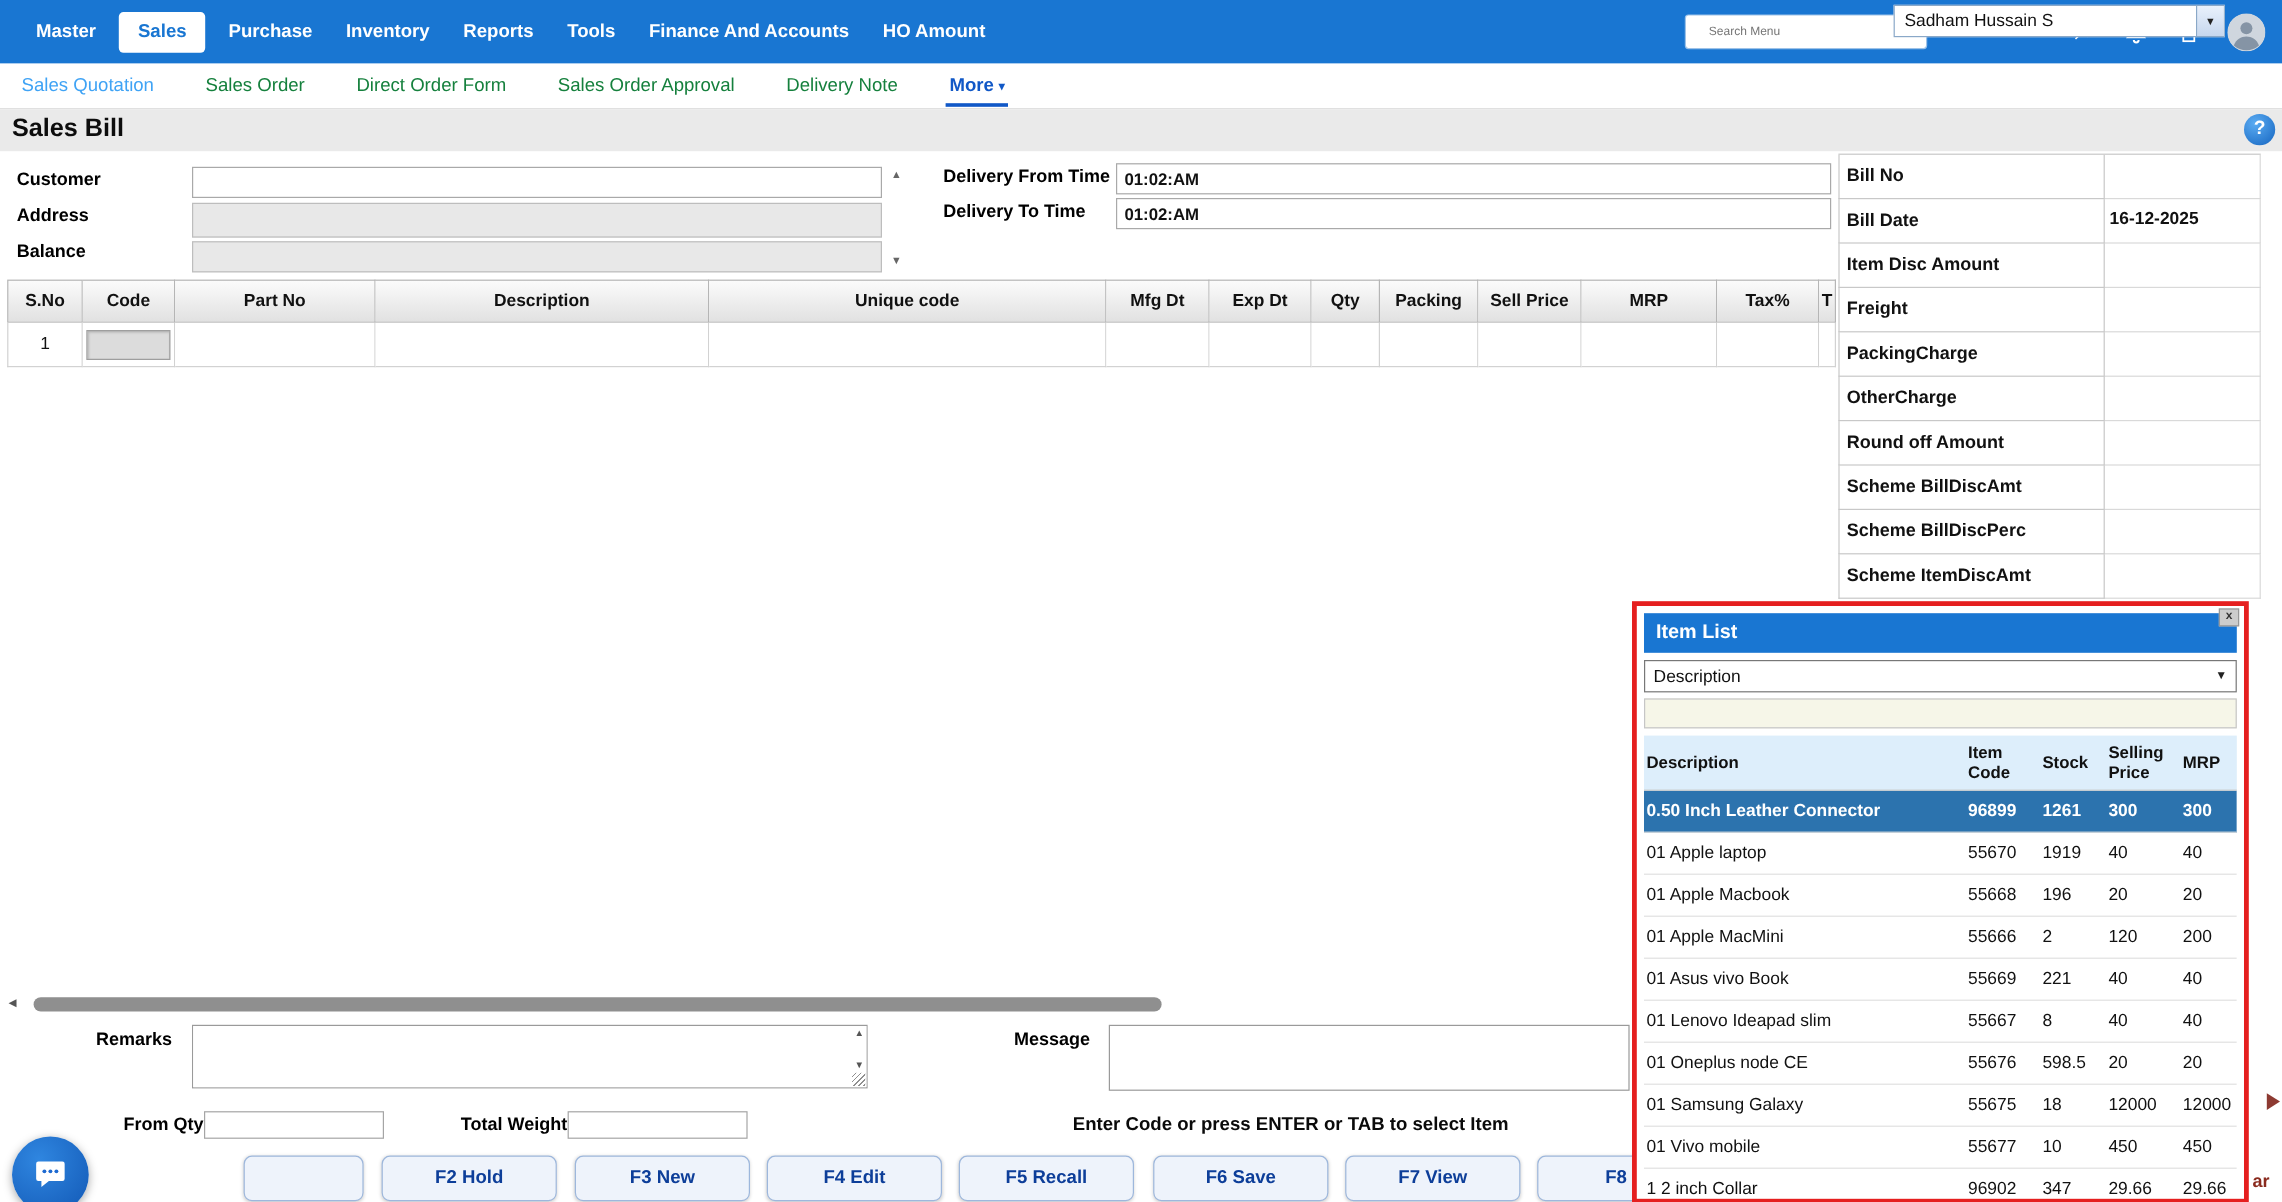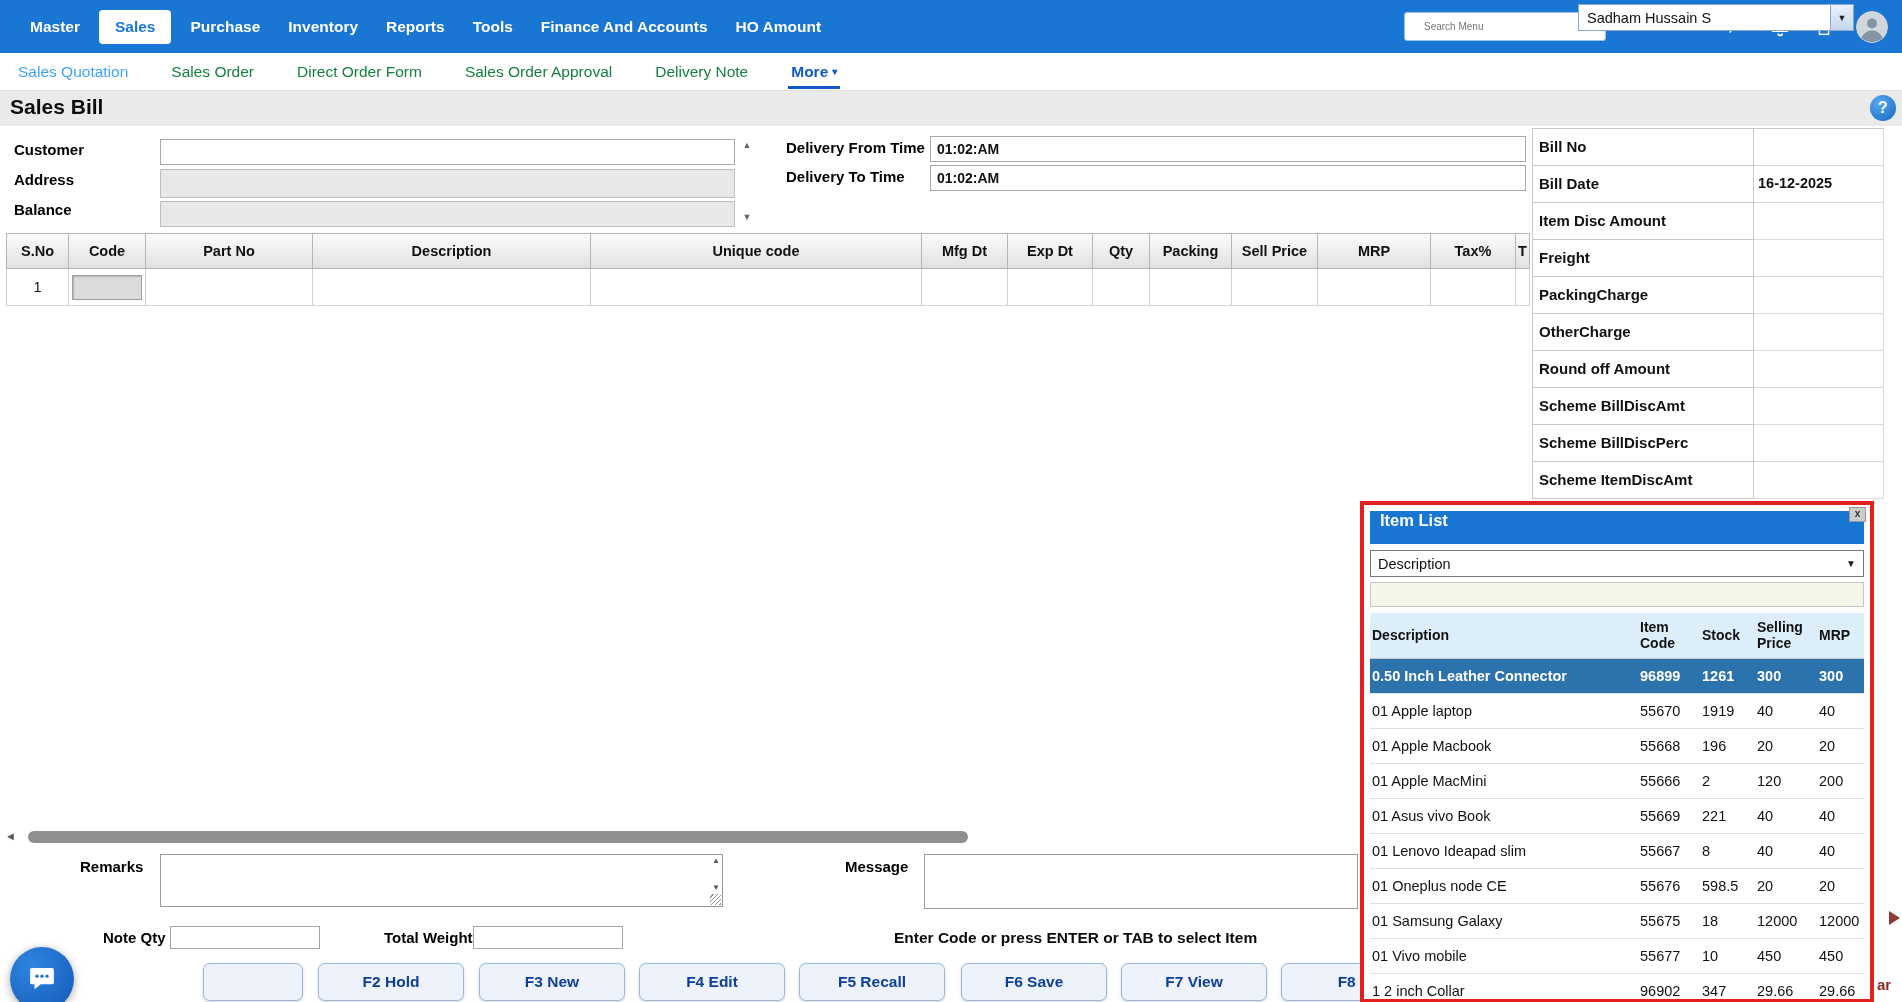--- a/index.html
+++ b/index.html
@@ -80,21 +80,21 @@
   
   .fkey-bar { position:absolute; left:0; top:963px; width:100%; height:39px; }
   .fkey { position:absolute; top:0; height:38px; background:#eef3fb; border:1px solid #9db7dc; border-radius:7px; color:#0d3e99; font-weight:bold; font-size:15.5px; font-family:inherit; cursor:pointer; box-shadow:0 1px 3px rgba(0,0,0,.18); overflow:hidden; white-space:nowrap; }
   
   .chat-fab { position:absolute; left:10px; top:947px; width:64px; height:64px; border-radius:50%; background:radial-gradient(circle at 35% 30%, #2f86e0, #1258b5); display:flex; align-items:center; justify-content:center; cursor:pointer; box-shadow:0 2px 8px rgba(0,0,0,.35); }
   
   .edge-arrow { position:absolute; left:1889px; top:911px; width:0; height:0; border-top:7px solid transparent; border-bottom:7px solid transparent; border-left:11px solid #8d3a32; cursor:pointer; z-index:60; }
   .frag-text { position:absolute; left:1877px; top:976px; color:#8a2b1e; font-weight:bold; font-size:15px; z-index:60; }
   
   .item-popup { position:absolute; left:1360px; top:501px; width:514px; height:502px; border:4px solid #e51f1f; background:#fff; padding:6px 6px 0 6px; z-index:50; display:flex; flex-direction:column; }
-  .il-titlebar { height:33px; background:#1976d2; color:#fff; font-weight:bold; font-size:16.5px; display:flex; padding-left:10px; flex:none; }
+  .il-titlebar { height:33px; background:#1976d2; color:#fff; font-weight:bold; font-size:16.5px; display:flex; align-items:center; padding-left:10px; flex:none; }
   .il-close { position:absolute; top:2px; right:4px; width:17px; height:15px; background:#cccccc; border:1px solid #979797; font-size:10px; text-align:center; line-height:12px; color:#333; font-weight:bold; cursor:pointer; }
   .il-filter { margin-top:6px; height:27px; border:1px solid #777; display:flex; align-items:center; padding:0 7px; font-size:14.5px; background:#fff; cursor:pointer; flex:none; }
   .il-filter .caret { margin-left:auto; font-size:10px; color:#222; }
   .il-search { margin-top:5px; height:25px; background:#f6f6e8; border:1px solid #c6c6c6; font-family:inherit; padding:0 5px; flex:none; }
   .il-head { display:flex; height:46px; background:#ddeefb; border-bottom:1px solid #c9c9c9; margin-top:6px; flex:none; }
   .il-hcell { font-weight:bold; font-size:14px; display:flex; align-items:center; line-height:1.1; padding:2px 2px; }
   .ilc0 { width:268px; } .ilc1 { width:62px; } .ilc2 { width:55px; } .ilc3 { width:62px; } .ilc4 { width:47px; }
   .il-body { flex:1; overflow:hidden; }
   .il-row { display:flex; height:35px; align-items:center; border-bottom:1px solid #e0e0e0; font-size:14.5px; cursor:pointer; }
   .il-row.selected { background:#2c73ae; color:#fff; font-weight:bold; }
@@ -268,21 +268,21 @@
   <span class="flabel remarks-label">Remarks</span>
   <div class="remarks-wrap">
     <textarea class="remarks-input" style=""></textarea>
     <span class="rm-arrow rm-up">▲</span>
     <span class="rm-arrow rm-down">▼</span>
     <span class="rm-grip"></span>
   </div>
   <span class="flabel message-label">Message</span>
   <textarea class="message-input" style=""></textarea>
 
-  <span class="flabel totalqty-label">Note Qty</span>
+  <span class="flabel totalqty-label">From Qty</span>
   <input class="totalqty-input" value="" style="">
   <span class="flabel totalweight-label">Total Weight</span>
   <input class="totalweight-input" value="" style="">
   <div class="hint">Enter Code or press ENTER or TAB to select Item</div>
 
   <div class="fkey-bar">
       <button class="fkey" style="left: 203px; width: 100px;"></button>
       <button class="fkey" style="left: 318px; width: 146px;">F2 Hold</button>
       <button class="fkey" style="left: 479px; width: 146px;">F3 New</button>
       <button class="fkey" style="left: 639px; width: 146px;">F4 Edit</button>

